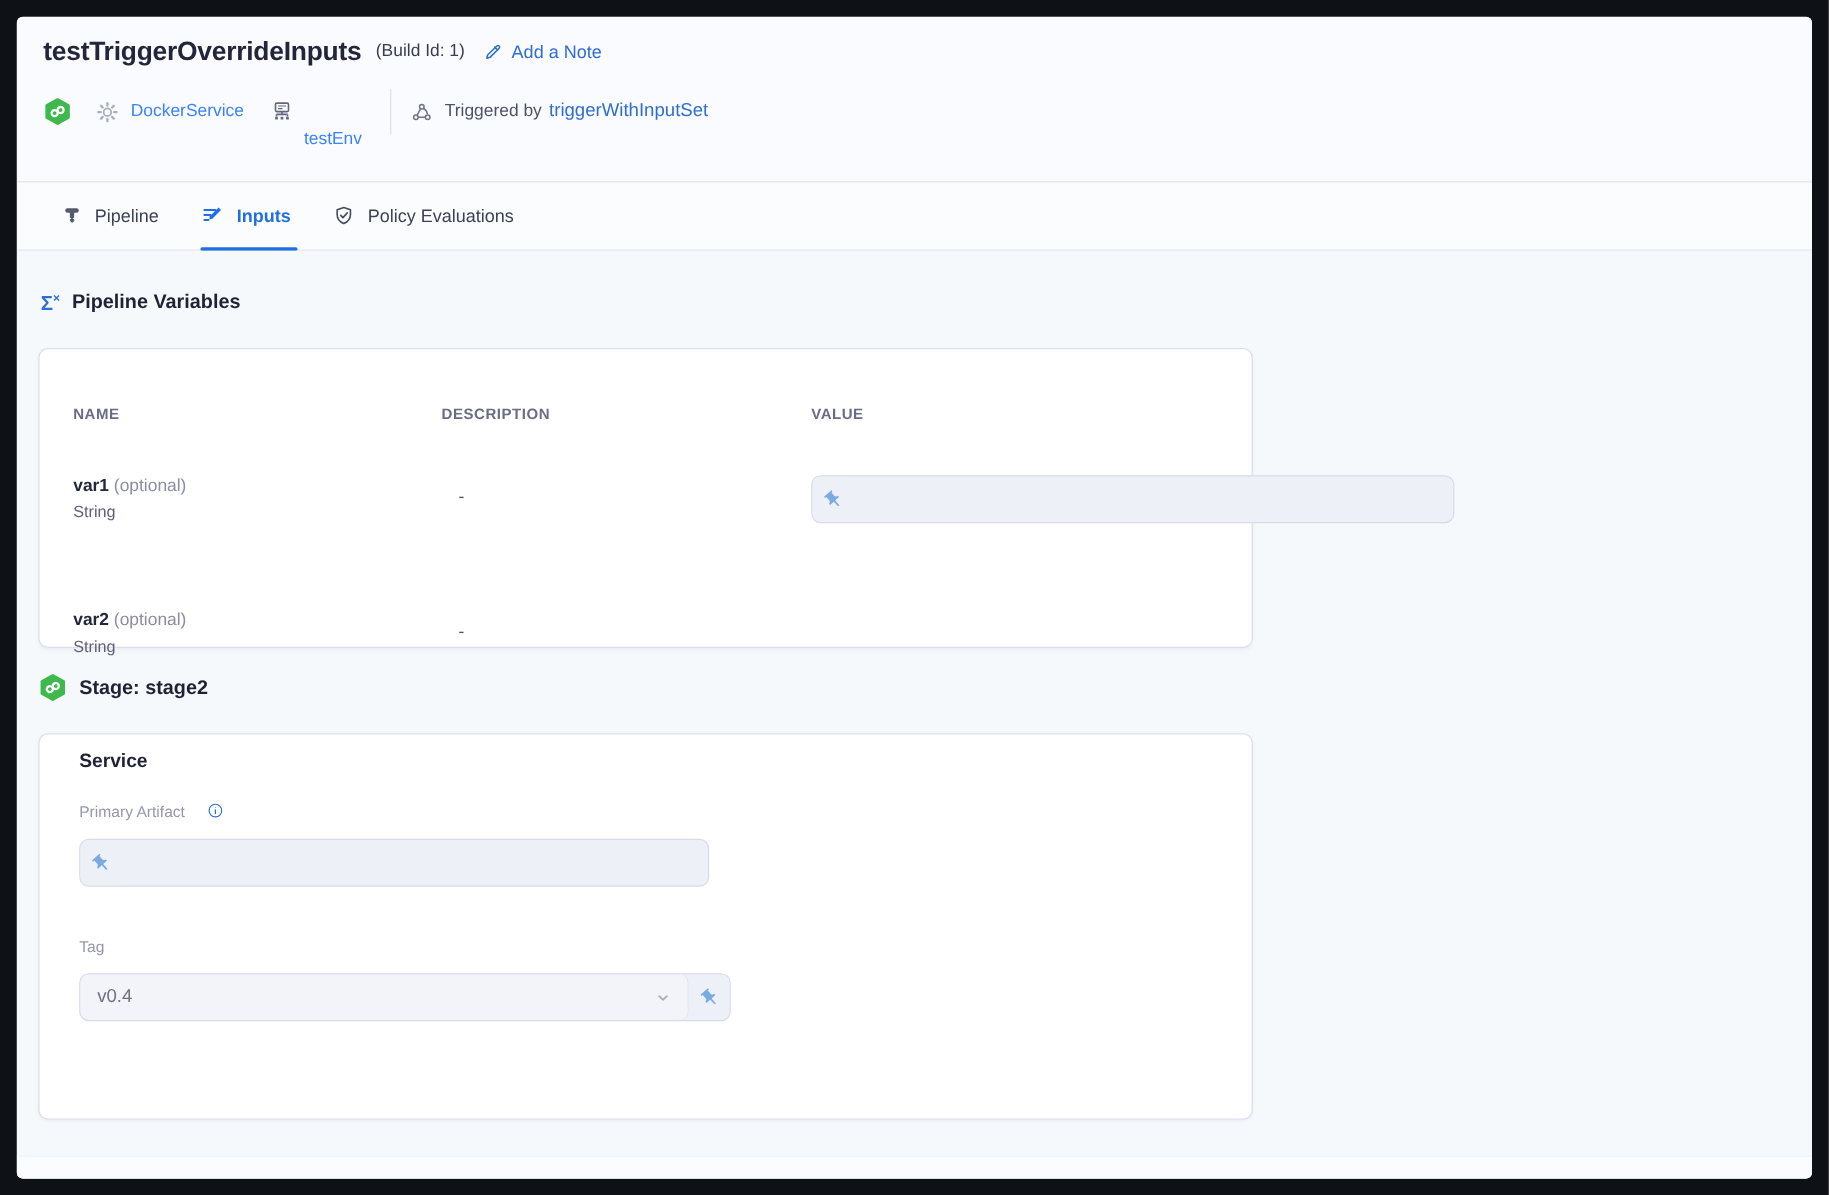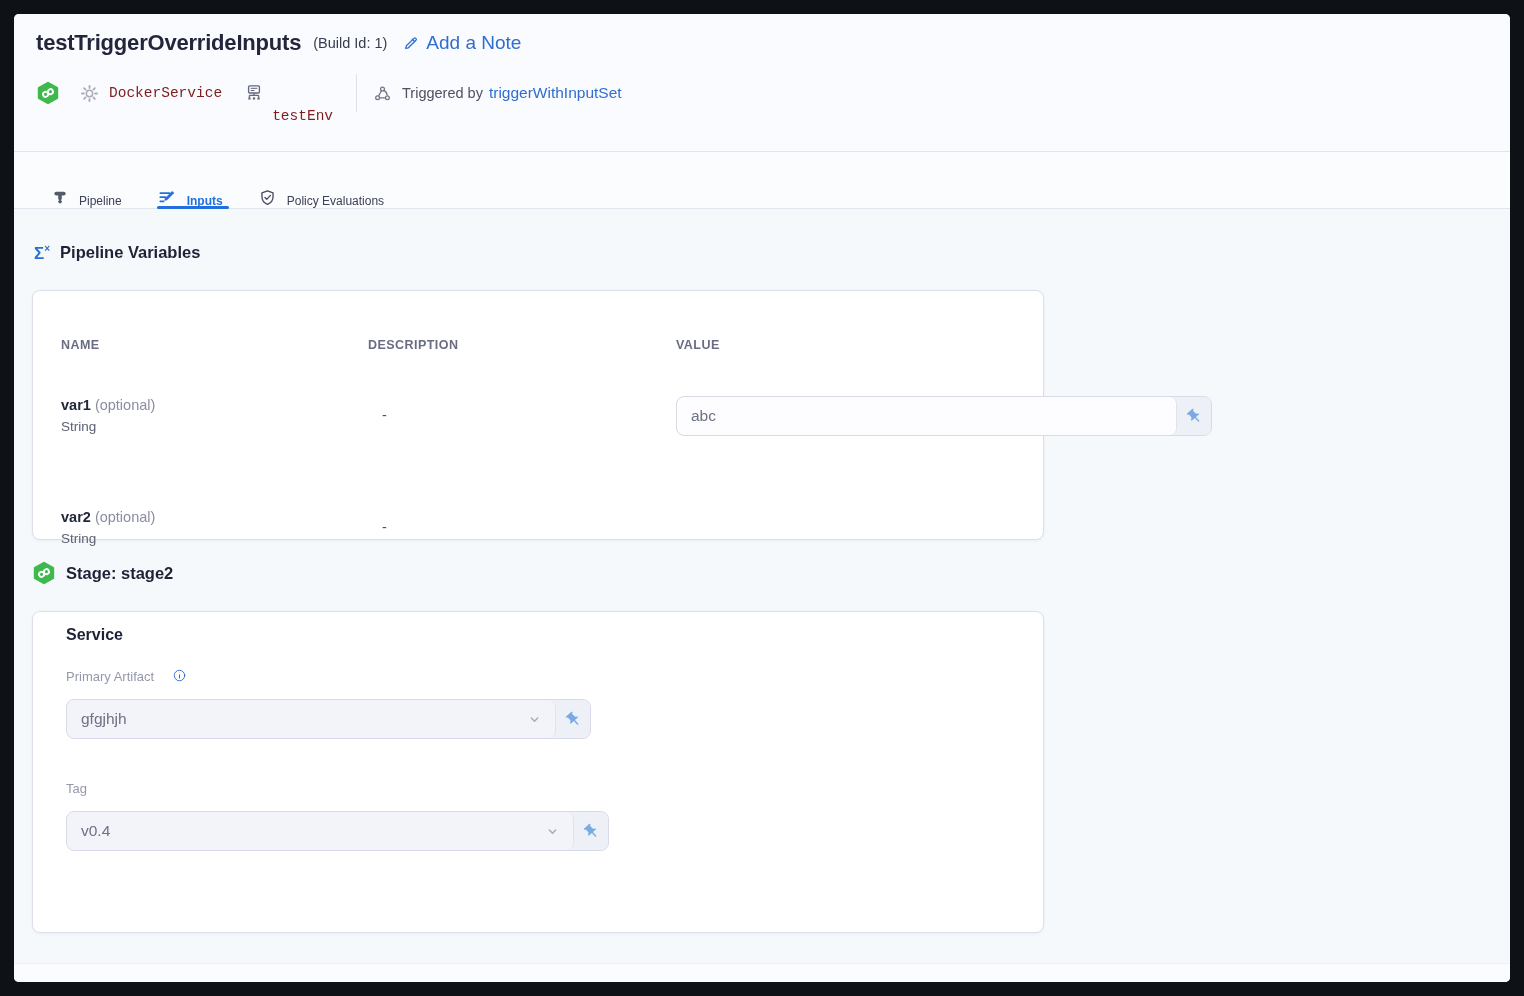--- a/index.html
+++ b/index.html
@@ -22,44 +22,44 @@
   .title-row {
     position:absolute; left:22px; top:16px; display:flex; align-items:center;
   }
   .page-title {
     font-size:22px; font-weight:700; color:#23263a; letter-spacing:-0.2px;
   }
   .build-id { margin-left:12px; font-size:14.5px; color:#383c50; }
   .note-btn {
     margin-left:16px; display:flex; align-items:center; gap:7px;
     background:none; border:none; cursor:pointer;
-    font-family:inherit; font-size:19px; color:#2f6dd0; font-weight:500;
+    font-family:inherit; font-size:15px; color:#2f6dd0; font-weight:500;
   }
   .meta-row {
     position:absolute; left:22px; top:60px; height:38px;
     display:flex; align-items:center;
   }
-  .meta-label { font-size:14.5px; color:#7f1d1d;font-family:Liberation Mono, monospace; }
+  .meta-label { font-size:14.5px; color:#3b82f6; }
   .meta-gear { margin-left:19px; display:flex; }
   .meta-svc { margin-left:9px; }
   .meta-env-icon { margin-left:22px; display:flex; }
   .meta-env { margin-left:8px;margin-top:45px; }
   .meta-divider { margin-left:23px; width:1px; height:38px; background:#dcdfe9; }
   .meta-trigger-icon { margin-left:16px; display:flex; }
   .triggered-by { margin-left:10px; font-size:14.5px; color:#4d5166; }
   .trigger-link { margin-left:6px; font-size:15.5px; color:#2f6dd0; cursor:pointer; }
   
   .tabbar {
     height:57px; background:#fbfcfe; border-bottom:1px solid #e2e4ee;
     display:flex; align-items:stretch; padding-left:37px;
   }
   .tab {
-    position:relative; display:flex; align-items:flex-end; gap:10px;
+    position:relative; display:flex; align-items:center; gap:10px;
     margin-right:35px; cursor:pointer;
-    font-size:12px; color:#3c4154; font-weight:500;
+    font-size:15px; color:#3c4154; font-weight:500;
   }
   .tab.active { color:#2270e0; font-weight:700; }
   .tab.active::after {
     content:""; position:absolute; left:0; right:-6px; bottom:-1px; height:3px;
     background:#2270e0; border-radius:2px;
   }
   
   .content { position:relative; height:801px; background:#f6f9fc; }
   .section-heading {
     position:absolute; display:flex; align-items:center; gap:10px;
@@ -259,23 +259,20 @@
       <span class="col-head" style="left:335px;">DESCRIPTION</span>
       <span class="col-head" style="left:643px;">VALUE</span>
 
       <div class="vrow" style="top:105px;">
         <div class="vname">
           <div class="vname-line1"><b>var1</b> <span>(optional)</span></div>
           <div class="vname-line2">String</div>
         </div>
         <span class="vdesc">-</span>
         <div class="input-group var-input-group">
-          <div class="ig-field">
-            <input value="abc" style="">
-          </div>
           <button class="pin-btn">
             <svg class="pin-rot" width="17" height="17" viewBox="0 0 24 24" fill="#79abe2">
               <path d="M16 9V4h1a1 1 0 0 0 0-2H7a1 1 0 0 0 0 2h1v5c0 1.66-1.34 3-3 3v2h5.97v7l1 1 1-1v-7H19v-2c-1.66 0-3-1.34-3-3z"></path>
             </svg>
           </button>
         </div>
       </div>
 
       <div class="vrow" style="top:181px;margin-top:36px;">
         <div class="vname">
@@ -307,28 +304,20 @@
         <span style="margin-top:-2px;">
           <svg width="15" height="15" viewBox="0 0 24 24" fill="none" stroke="#2b6fd4" stroke-width="1.7" stroke-linecap="round">
             <circle cx="12" cy="12" r="8.4" stroke-width="1.5"></circle>
             <line x1="12" y1="11" x2="12" y2="16"></line>
             <circle cx="12" cy="7.8" r="0.6" fill="#2b6fd4" stroke="none"></circle>
           </svg>
         </span>
       </div>
 
       <div class="input-group dd-group" id="primary-artifact-dd">
-        <div class="dd-field">
-          <span class="dd-value">gfgjhjh</span>
-          <span>
-            <svg width="17" height="17" viewBox="0 0 24 24" fill="none" stroke="#a6aab9" stroke-width="2" stroke-linecap="round" stroke-linejoin="round">
-              <polyline points="7.5,10 12,14.5 16.5,10"></polyline>
-            </svg>
-          </span>
-        </div>
         <button class="pin-btn">
           <svg class="pin-rot" width="17" height="17" viewBox="0 0 24 24" fill="#79abe2">
             <path d="M16 9V4h1a1 1 0 0 0 0-2H7a1 1 0 0 0 0 2h1v5c0 1.66-1.34 3-3 3v2h5.97v7l1 1 1-1v-7H19v-2c-1.66 0-3-1.34-3-3z"></path>
           </svg>
         </button>
       </div>
 
       <div class="field-label" id="tag-label">
         <span>Tag</span>
       </div>

